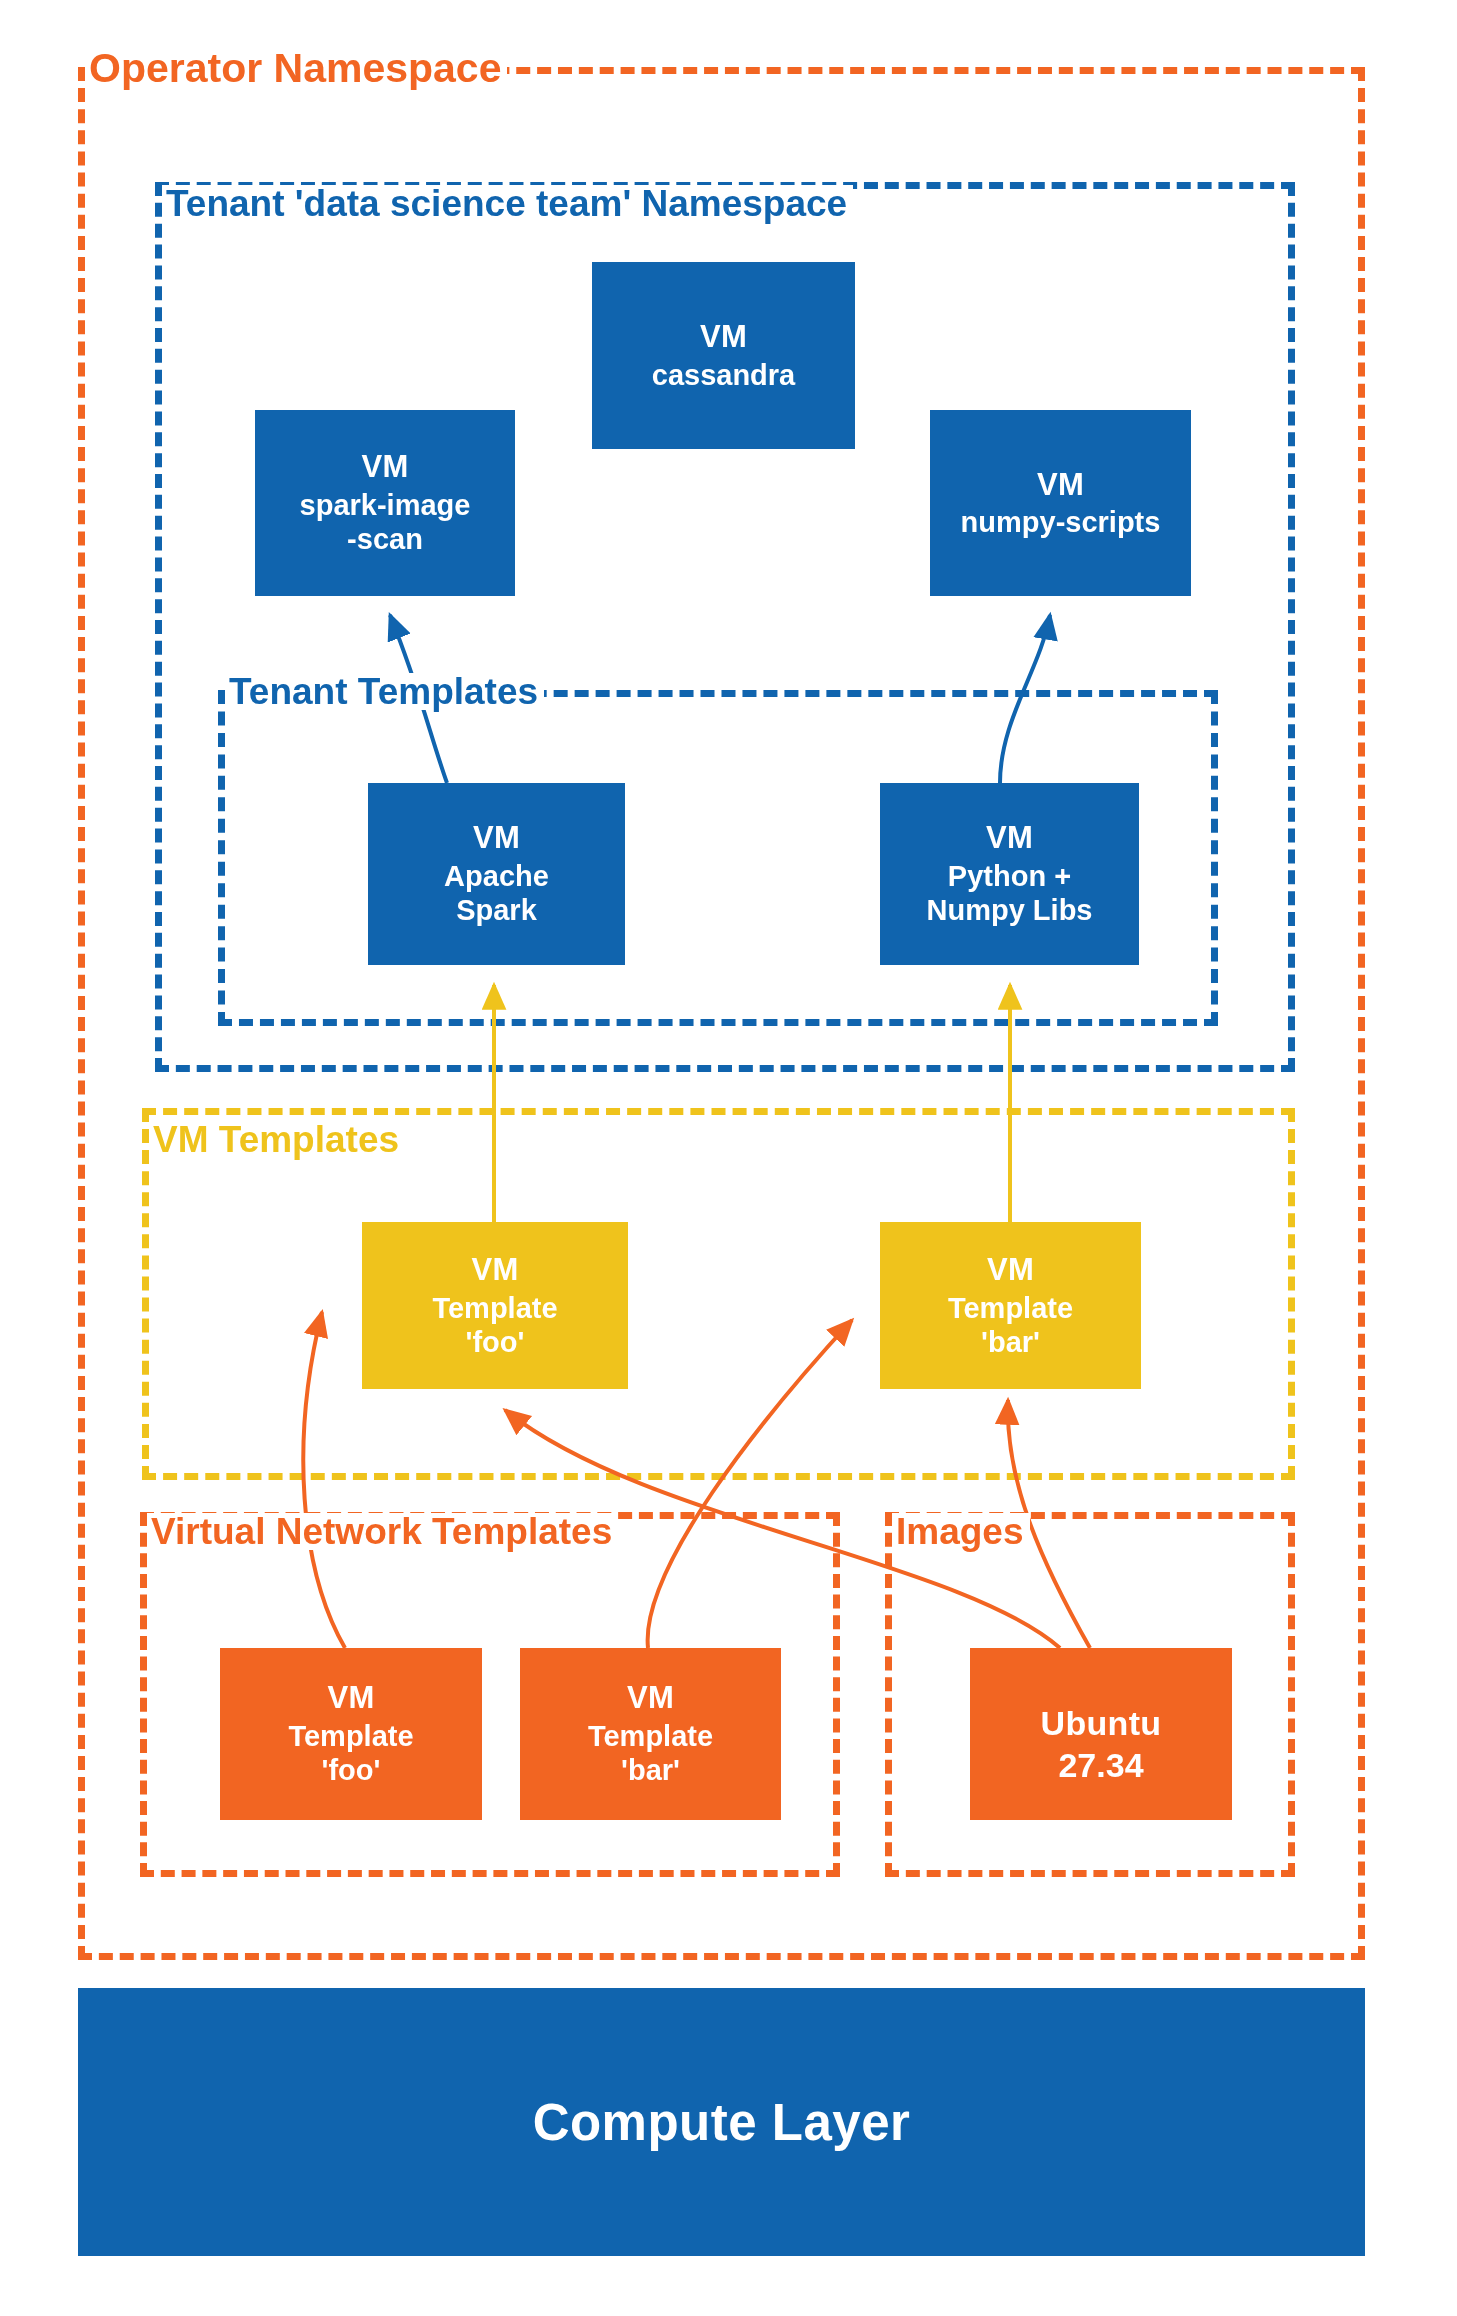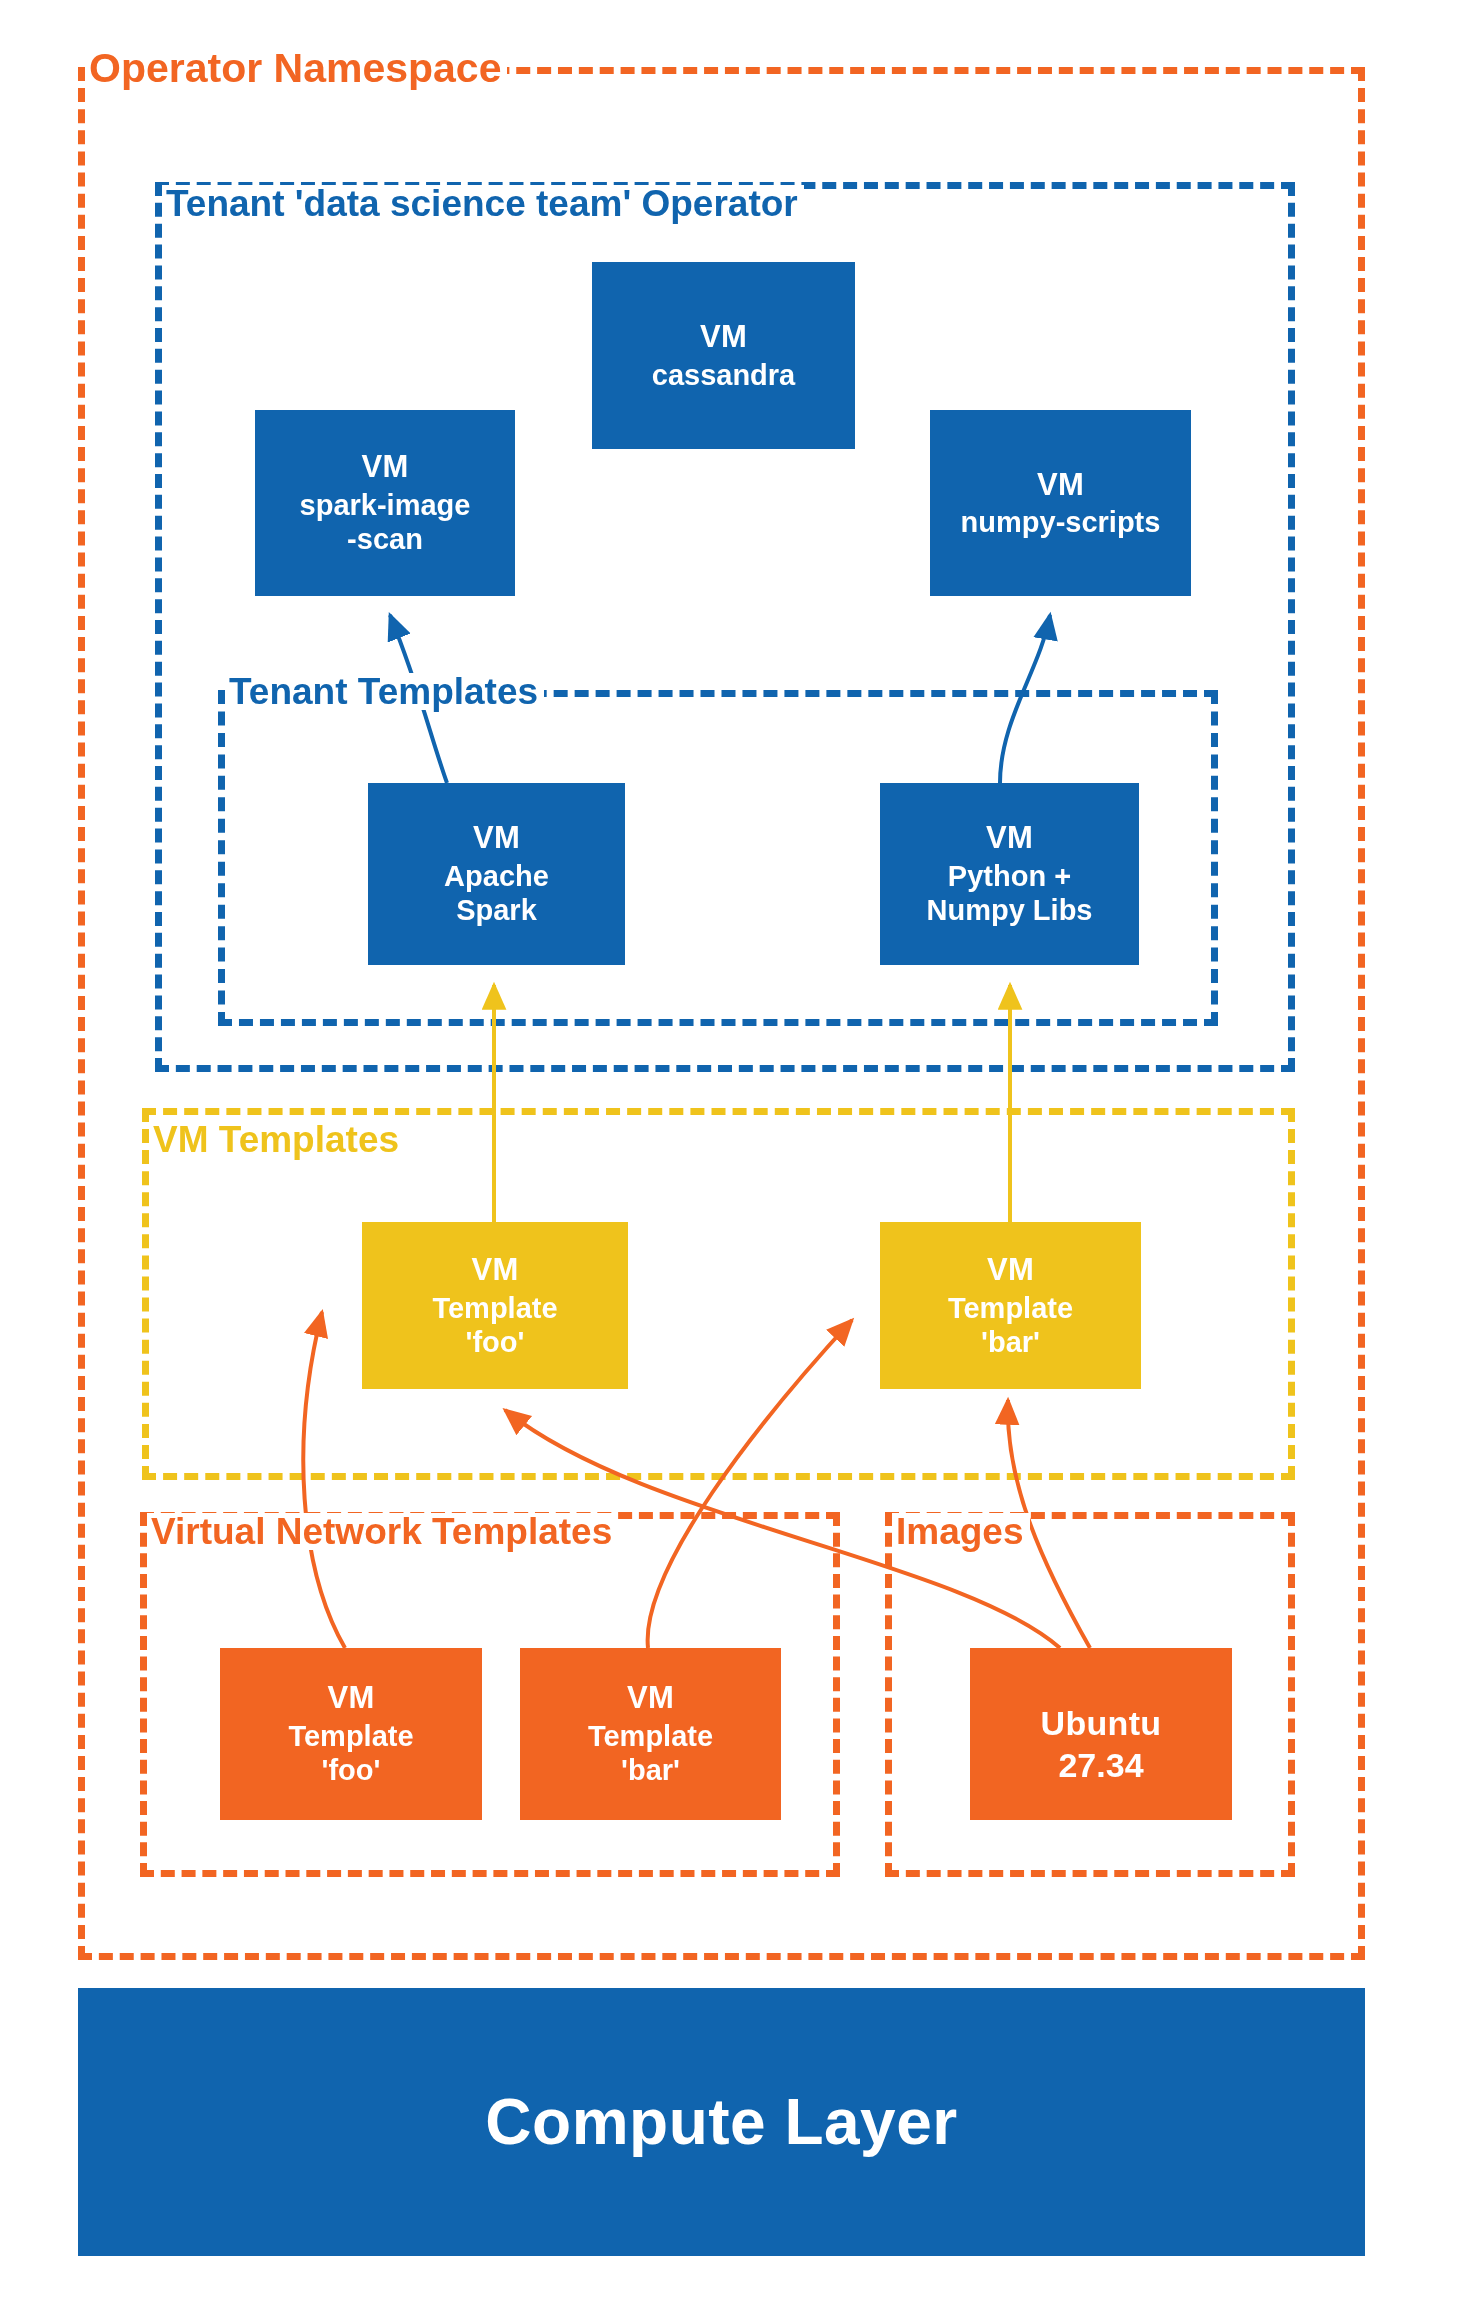--- a/index.html
+++ b/index.html
@@ -70,21 +70,21 @@
 
   
   #compute-layer {
     position: absolute;
     box-sizing: border-box;
     background: #1064AE;
     display: flex;
     align-items: center;
     justify-content: center;
     color: #ffffff;
-    font-size: 64px;
+    font-size: 51px;
     font-weight: bold;
     letter-spacing: 0.5px;
   }
 
   
   #arrows {
     position: absolute;
     left: 0;
     top: 0;
     width: 1457px;
@@ -95,21 +95,21 @@
 </style>
 </head>
 <body>
 
 <div id="canvas">
 
   <div class="group orange" style="left:78px; top:67px; width:1287px; height:1893px;"></div>
   <div class="group-label label-orange" style="left:85px; top:48px; font-size:41px; z-index:7;">Operator Namespace</div>
 
   <div class="group blue" style="left:155px; top:182px; width:1140px; height:890px;"></div>
-  <div class="group-label label-blue" style="left:162px; top:185px; font-size:37px; z-index:7;">Tenant 'data science team' Operator</div>
+  <div class="group-label label-blue" style="left:162px; top:185px; font-size:37px; z-index:7;">Tenant 'data science team' Namespace</div>
 
   <div class="group blue" style="left:218px; top:690px; width:1000px; height:336px;"></div>
   <div class="group-label label-blue" style="left:225px; top:673px; font-size:37px; z-index:7;">Tenant Templates</div>
 
   <div class="group yellow" style="left:142px; top:1108px; width:1153px; height:372px;"></div>
   <div class="group-label label-yellow" style="left:149px; top:1109px; font-size:37px; z-index:7;margin-top:12px;">VM Templates</div>
 
   <div class="group orange" style="left:140px; top:1512px; width:700px; height:365px;"></div>
   <div class="group-label label-orange" style="left:147px; top:1513px; font-size:37px; z-index:7;">Virtual Network Templates</div>
 

